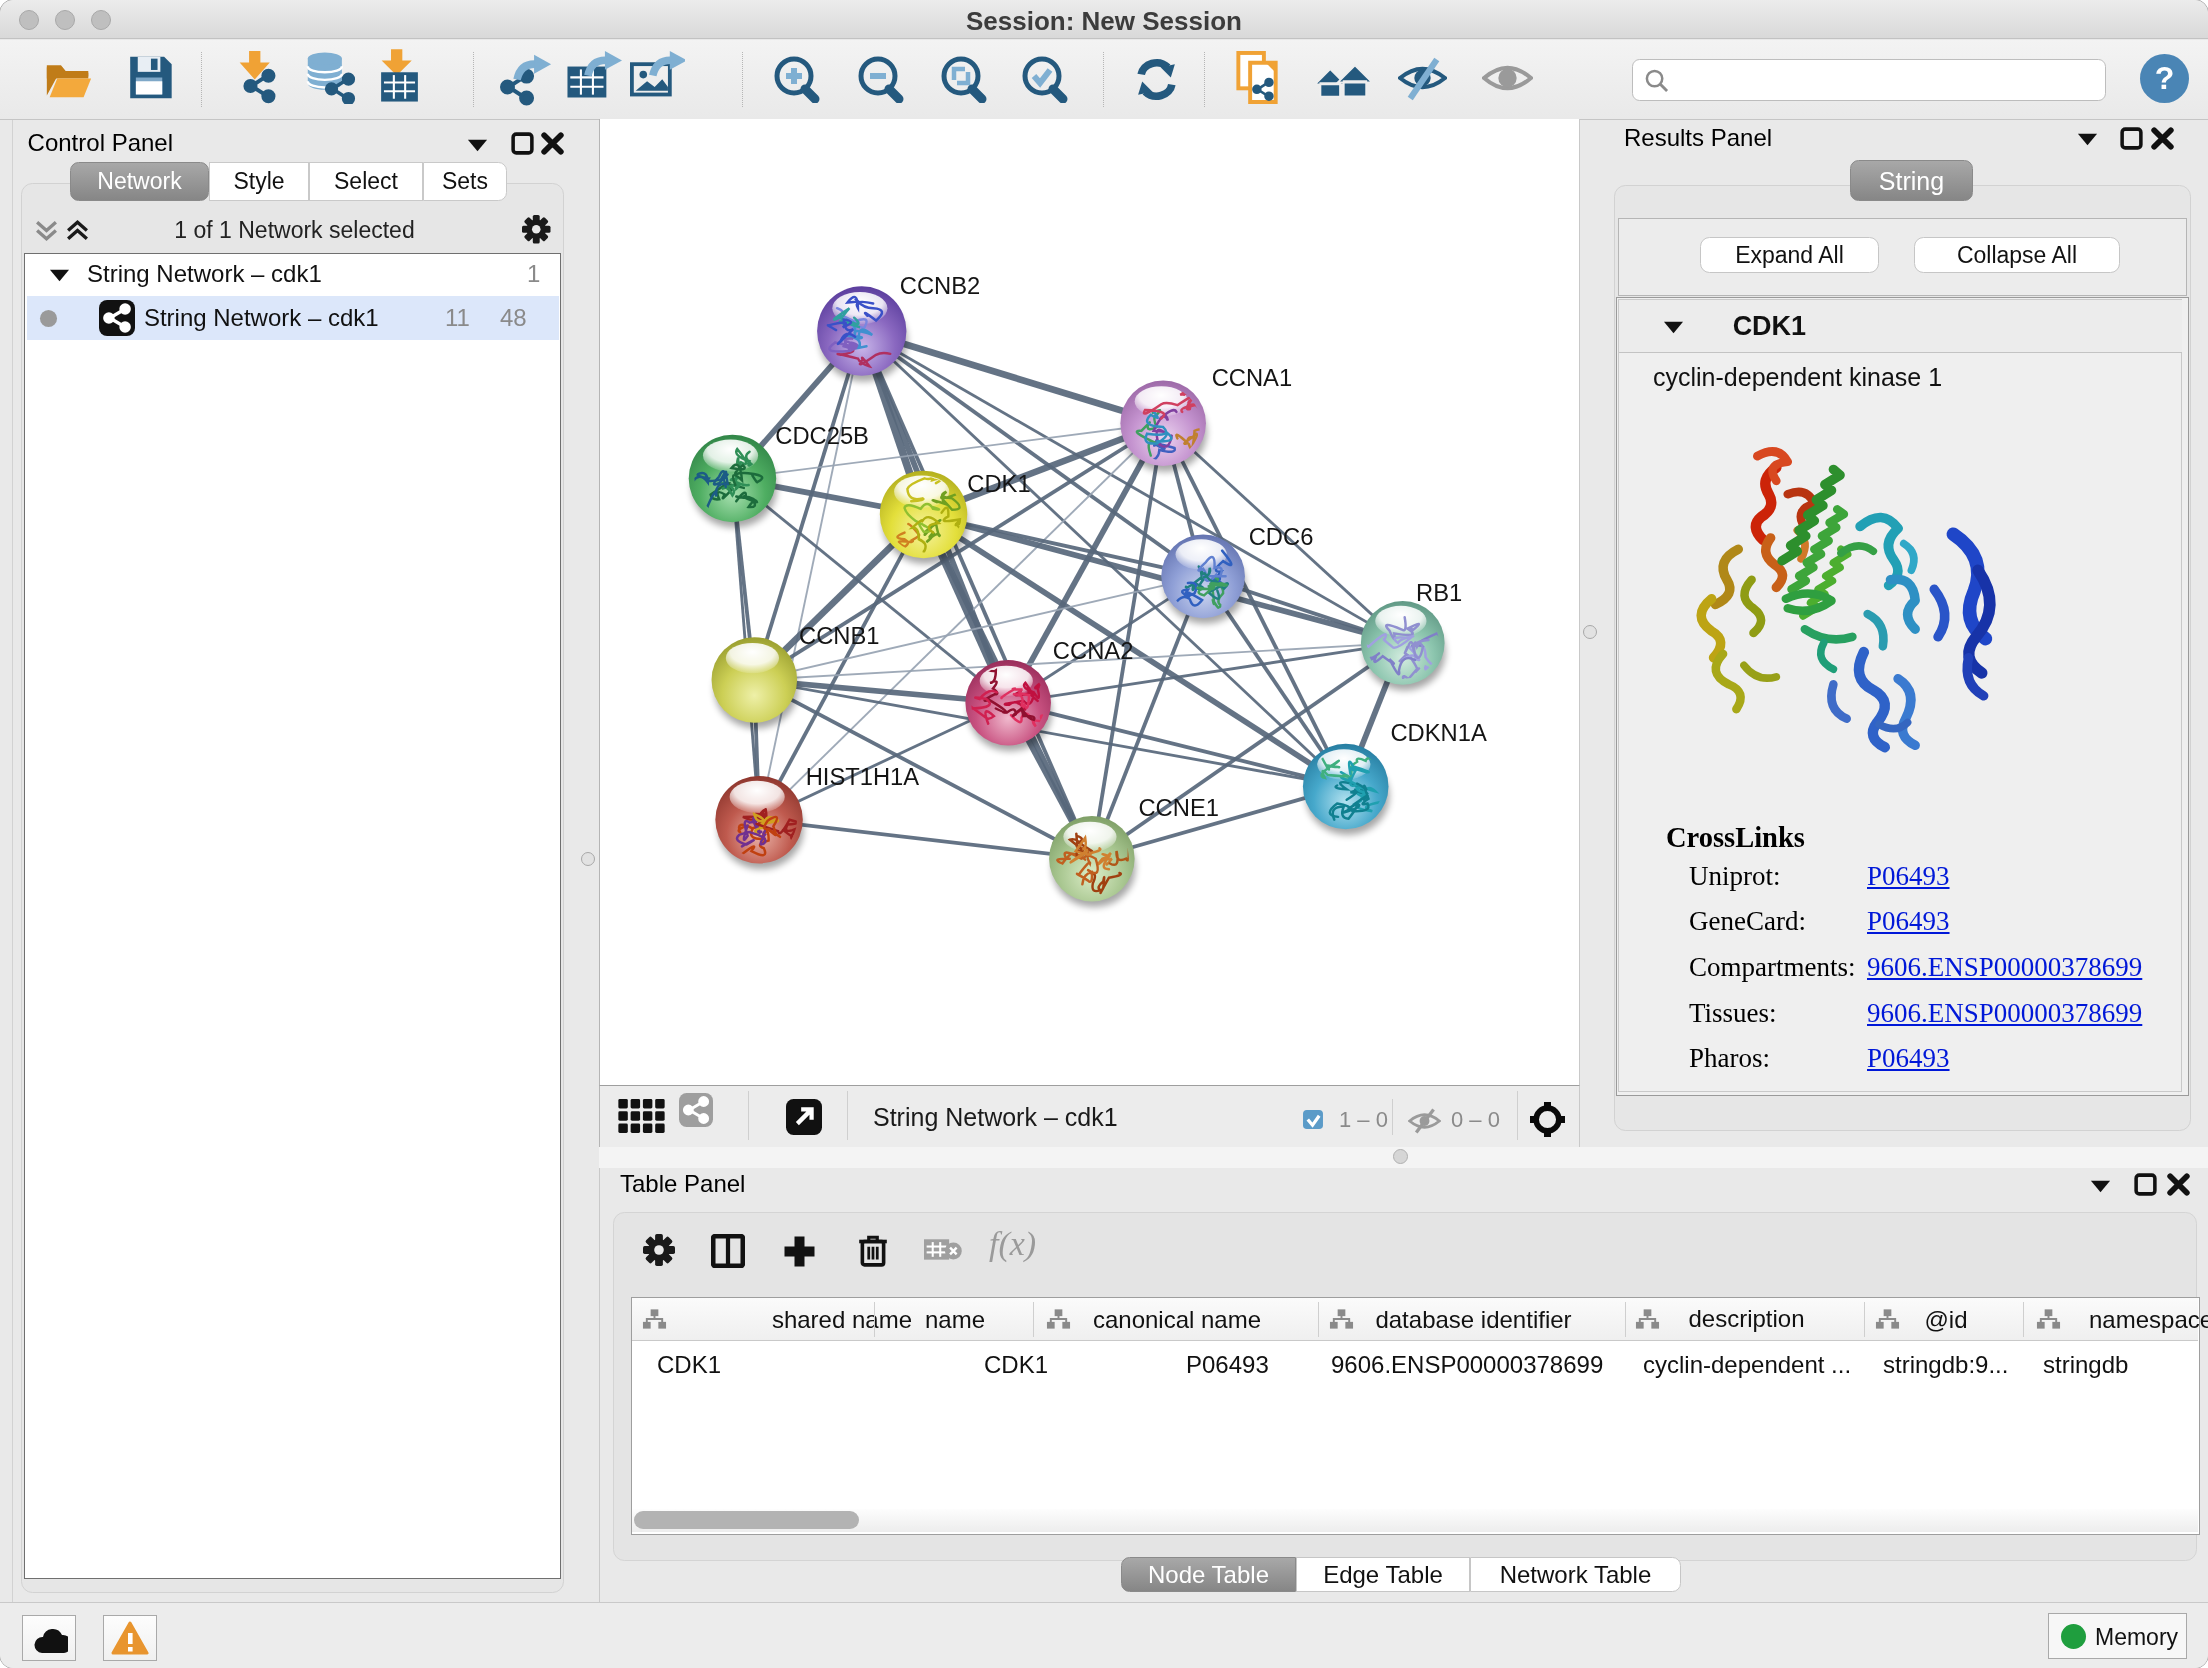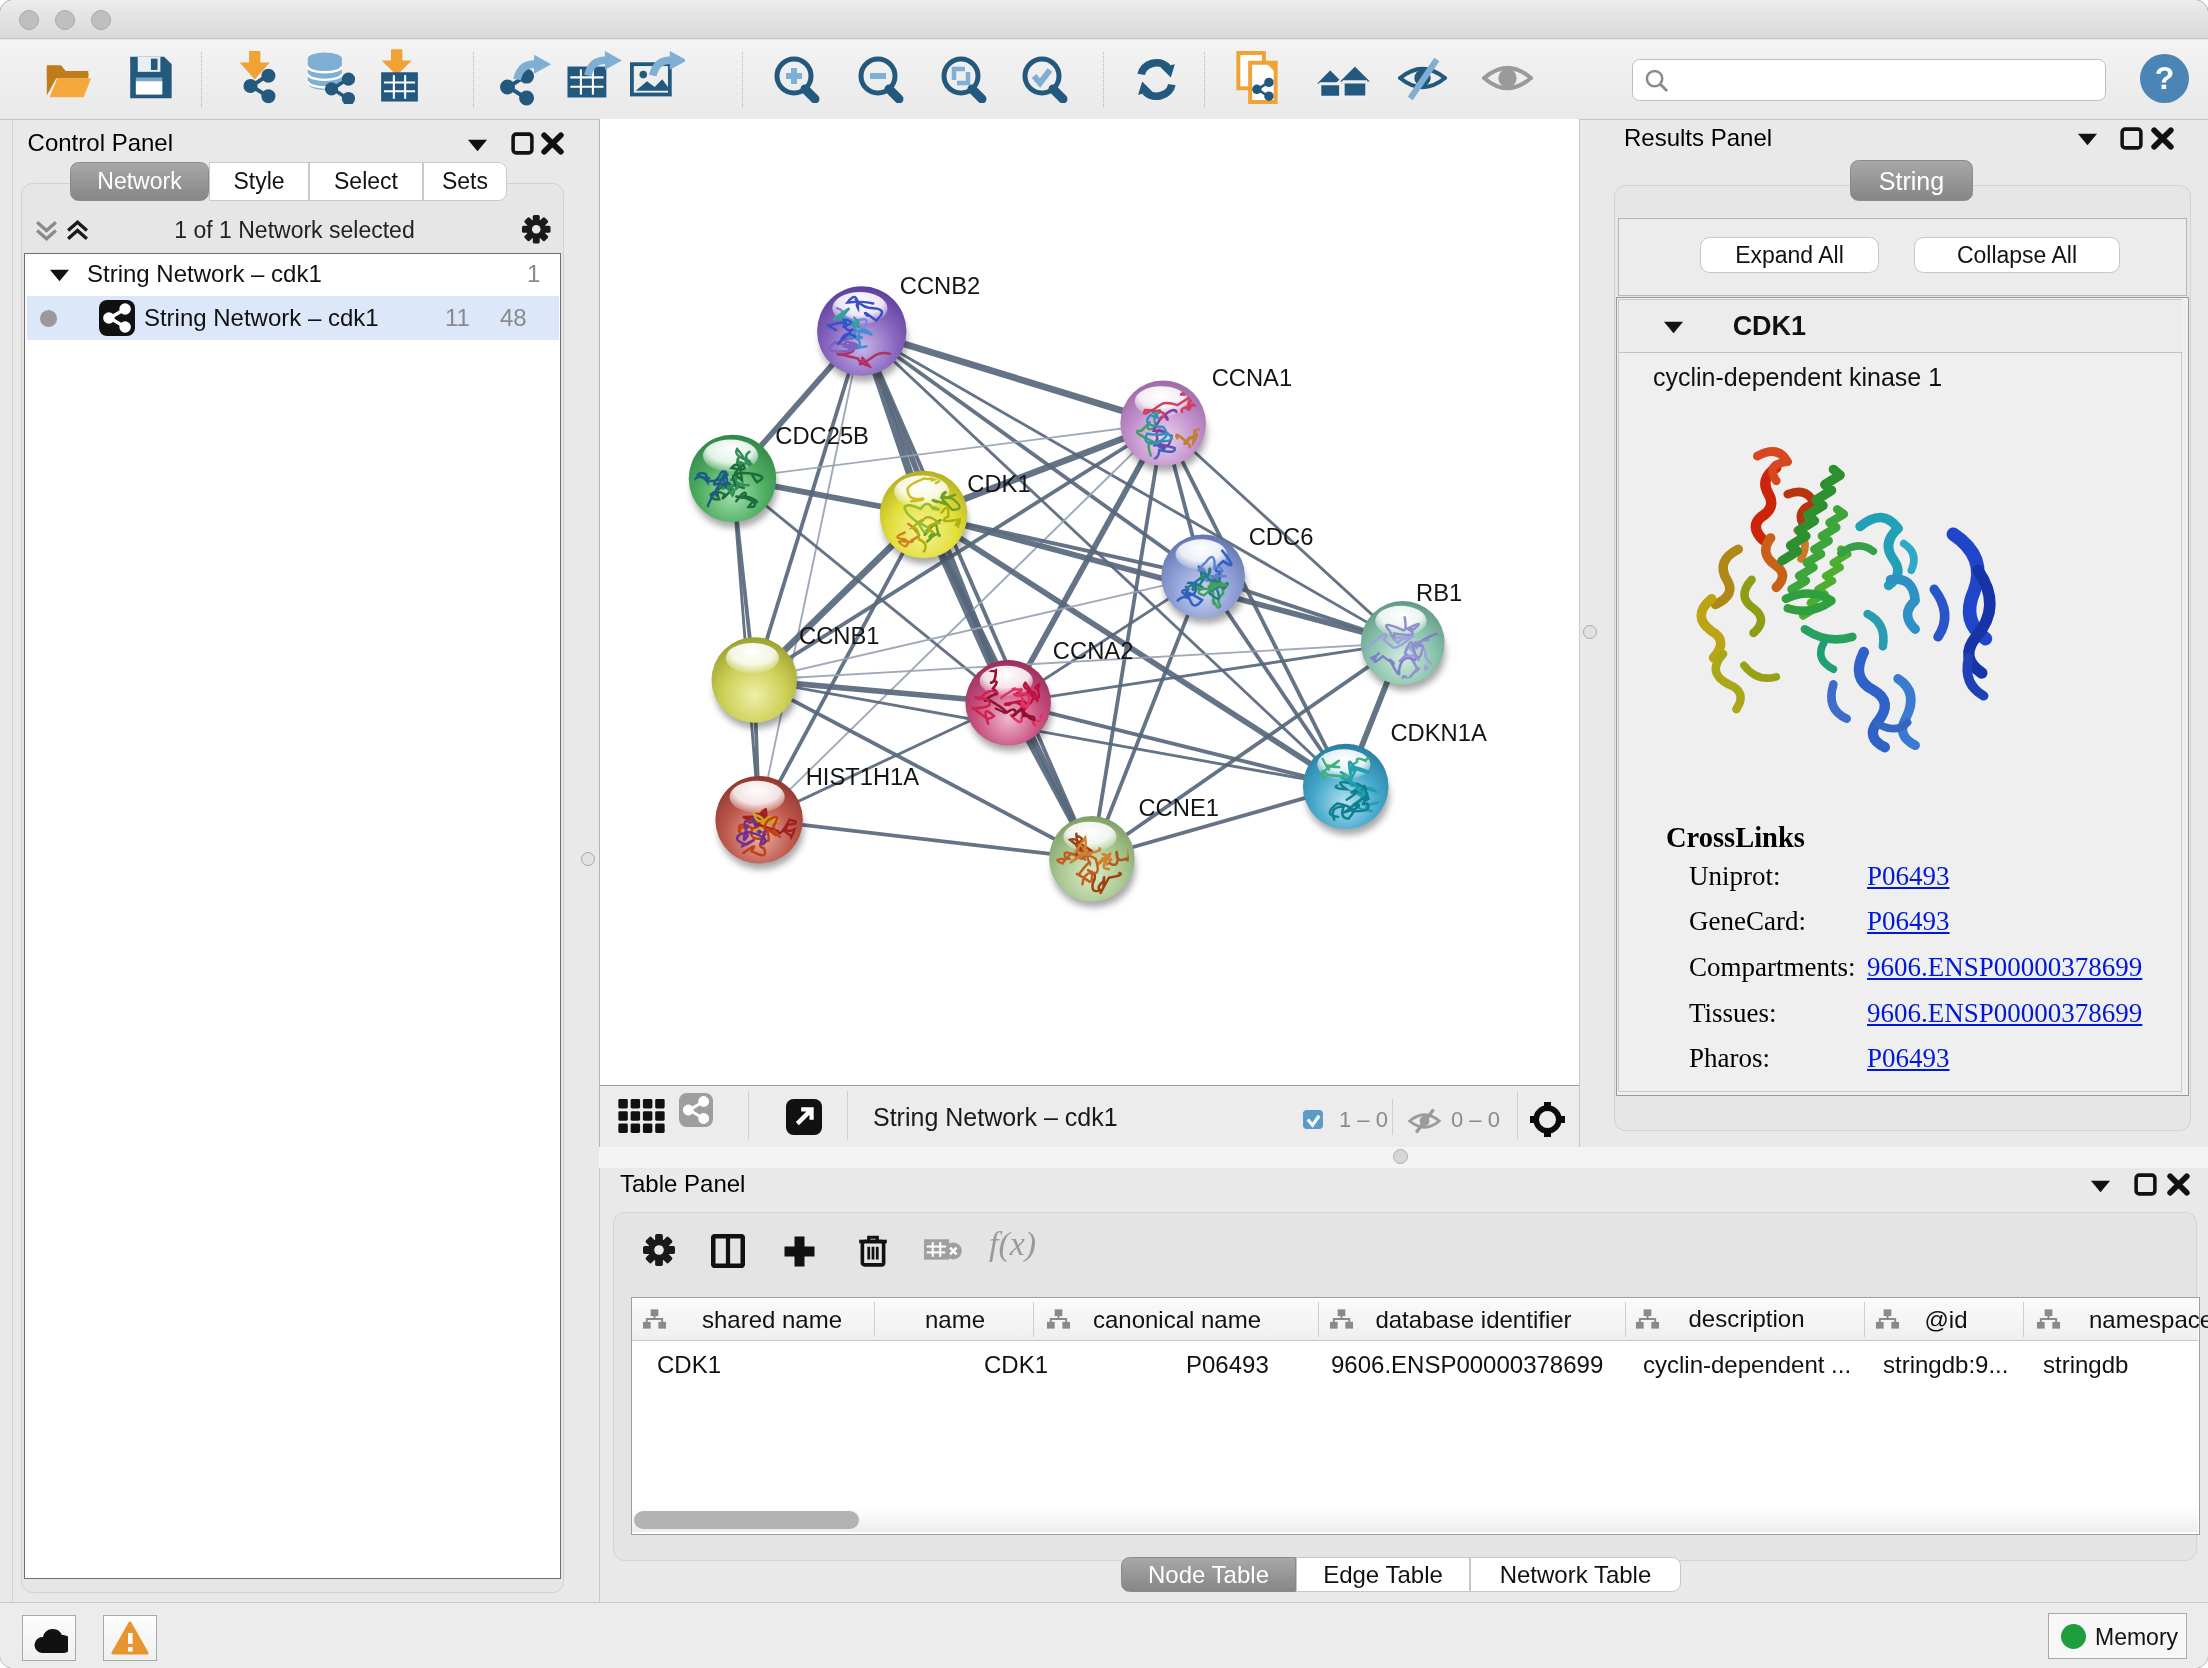--- a/index.html
+++ b/index.html
@@ -37,20 +37,21 @@
 .bottombar{left:0;top:1602px;width:2208px;height:67px;background:#ececec;border-top:1px solid #c9c9c9;border-radius:0 0 13.3px 13.3px}
 .bbtn{position:absolute;background:linear-gradient(#fdfdfd,#f0f0f0);border:1.9px solid #a9a9a9}
 .griplineH{position:absolute;background:#f4f4f4}
 </style></head>
 <body>
 <div class="page">
 <div class="abs titlebar"></div>
     <div class="abs tl" style="left:19px"></div>
     <div class="abs tl" style="left:55px"></div>
     <div class="abs tl" style="left:91px"></div>
+    <div class="abs title">Session: New Session</div>
     <div class="abs toolbar"></div>
     <svg style="position:absolute;left:44px;top:53px" width="49" height="49" viewBox="0 0 52 50">
       <path d="M3 14 h16 l5 6 h23 v6 H3z" fill="#c07c18"></path>
       <path d="M3 44 V12 h15 l5 6 h24 v6 H14 L3 44z" fill="#c07c18"></path>
       <path d="M14 26 h36 L42 46 H6z" fill="#f3a93c"></path>
     </svg>
     <svg style="position:absolute;left:126px;top:53px" width="48" height="49" viewBox="0 0 50 52">
       <path d="M4 4 h36 l8 8 v36 H4z" fill="#24597e"></path>
       <rect x="12" y="4" width="24" height="16" fill="#e8eef4"></rect>
       <rect x="26" y="6" width="7" height="12" fill="#24597e"></rect>
@@ -704,21 +705,21 @@
       <line x1="1" y1="17.479999999999997" x2="25" y2="17.479999999999997" stroke="#fff" stroke-width="2.2"></line>
       <line x1="9.0" y1="5" x2="9.0" y2="23.72" stroke="#fff" stroke-width="2.2"></line>
       <line x1="17.0" y1="5" x2="17.0" y2="23.72" stroke="#fff" stroke-width="2.2"></line>
       <rect x="1" y="5" width="24" height="18.72" fill="none" stroke="#9f9f9f" stroke-width="3"></rect>
       <circle cx="31" cy="16" r="9" fill="#9f9f9f"></circle>
       <path d="M27.5 12.5 l7 7 M34.5 12.5 l-7 7" stroke="#fff" stroke-width="2.6"></path>
     </svg>
     <div class="abs serif" style="left:989px;top:1225px;font-size:34px;font-style:italic;color:#9a9a9a"><i>f(x)</i></div>
     <div class="abs table">
       <div class="thead">
-        <div style="position:absolute;left:0px;top:7.6px;width:280px;text-align:center">shared name</div>
+        <div style="position:absolute;left:0px;top:7.6px;width:280px;text-align:right">shared name</div>
         <svg style="position:absolute;left:9.5px;top:9.5px" width="25" height="22" viewBox="0 0 26 22">
           <rect x="9" y="1" width="8" height="7" fill="#8a8a8a"></rect>
           <rect x="1" y="14" width="8" height="7" fill="#8a8a8a"></rect>
           <rect x="17" y="14" width="8" height="7" fill="#8a8a8a"></rect>
           <path d="M13 8 v3 M5 14 v-3 h16 v3" stroke="#8a8a8a" stroke-width="2" fill="none"></path>
         </svg>
         <div style="position:absolute;left:242px;top:3.8px;height:35px;border-left:1px solid #cfcfcf"></div>
         <div style="position:absolute;left:243px;top:7.6px;width:160px;text-align:center">name</div>
         <div style="position:absolute;left:401px;top:3.8px;height:35px;border-left:1px solid #cfcfcf"></div>
         <div style="position:absolute;left:403px;top:7.6px;width:284px;text-align:center">canonical name</div>

